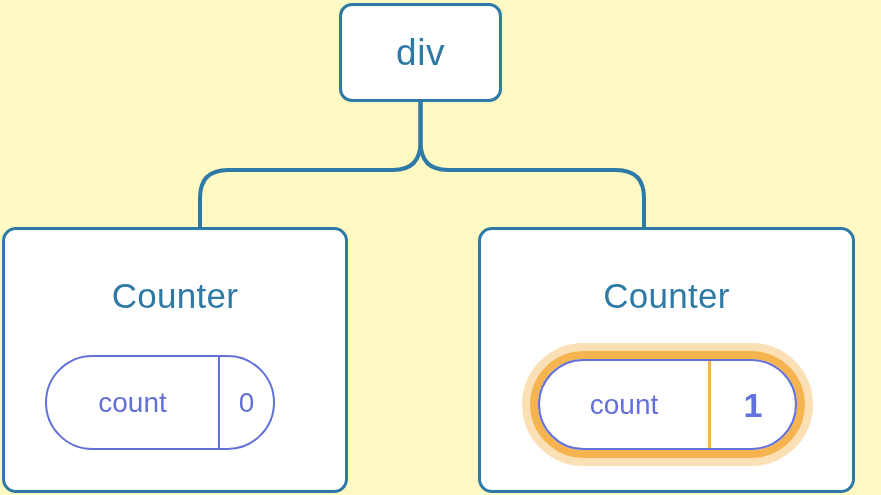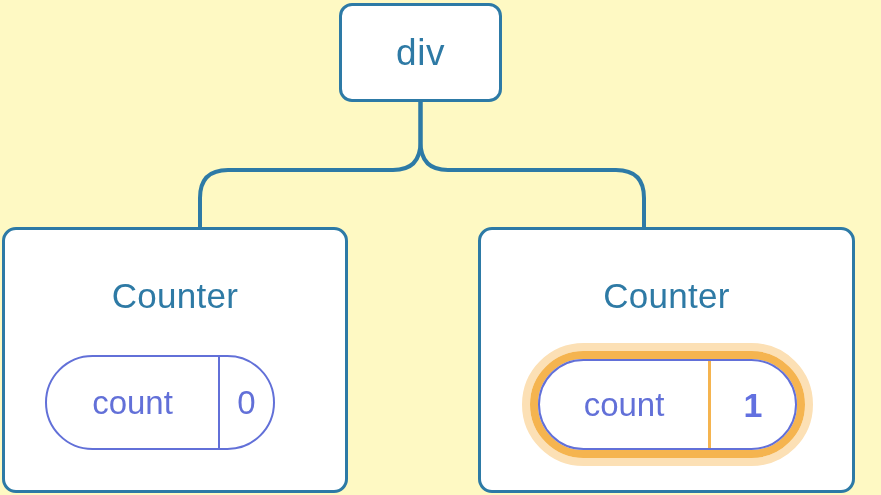--- a/index.html
+++ b/index.html
@@ -94,21 +94,21 @@
     top: 125px;
     width: 230px;
     height: 95px;
   }
   .pill-key,
   .pill-val {
     display: flex;
     align-items: center;
     justify-content: center;
     color: #6270d8;
-    font-size: 33px;
+    font-size: 28px;
     line-height: 1;
   }
   .pill-key {
     flex: 0 0 171px;
     border-right: 2px solid #6270d8;
   }
   .pill-val {
     flex: 1 1 auto;
   }
 

